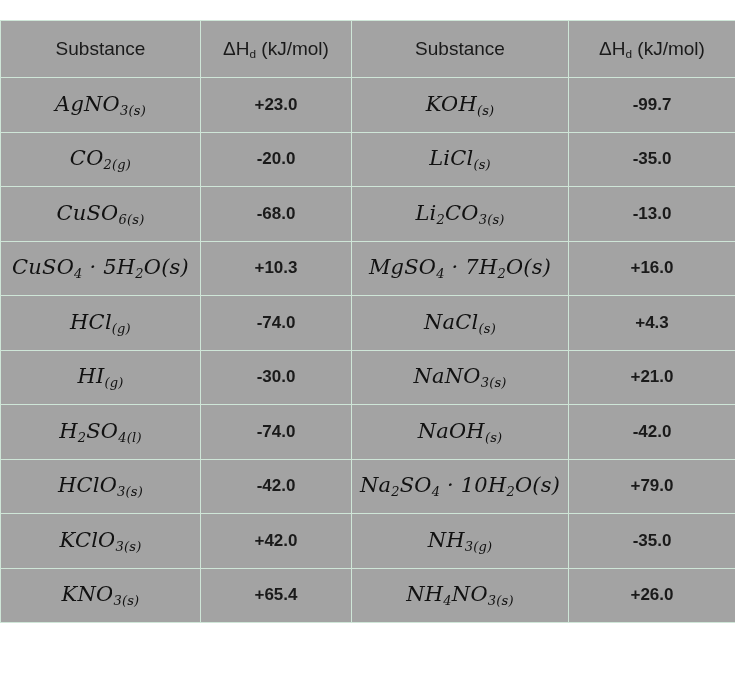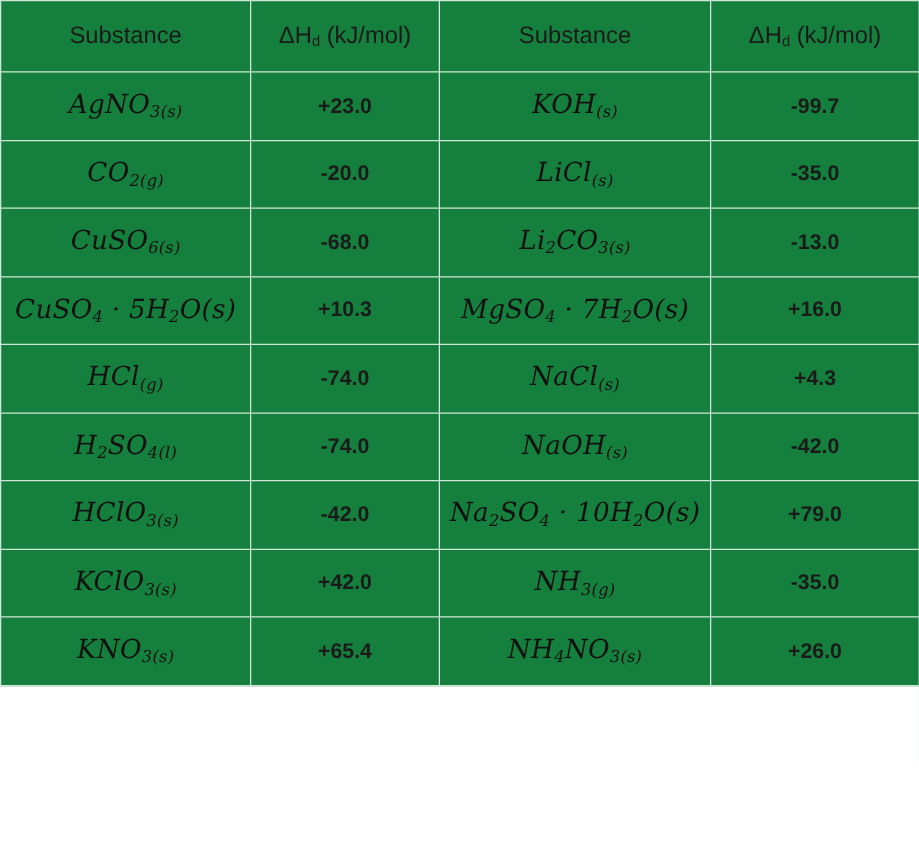--- a/index.html
+++ b/index.html
@@ -18,21 +18,22 @@
     width: 735px;
     height: 683px;
     position: relative;
     background: #ffffff;
     box-sizing: border-box;
   }
   table.enthalpy-table {
     border-collapse: collapse;
     width: 735px;
     table-layout: fixed;
-    background: #15803d;
+    background: #a3a3a3;
+    margin-top: 20px;
   }
   table.enthalpy-table col.c-sub { width: 200px; }
   table.enthalpy-table col.c-val { width: 151px; }
   table.enthalpy-table col.c-sub2 { width: 217px; }
   table.enthalpy-table col.c-val2 { width: 167px; }
 
   table.enthalpy-table th,
   table.enthalpy-table td {
     border: 1px solid #cfe6d8;
     padding: 0;
@@ -127,20 +128,26 @@
           <td><span class="formula">MgSO<sub>4</sub> · 7H<sub>2</sub>O(s)</span></td>
           <td><span class="value">+16.0</span></td>
         </tr>
         <tr>
           <td><span class="formula">HCl<sub>(g)</sub></span></td>
           <td><span class="value">-74.0</span></td>
           <td><span class="formula">NaCl<sub>(s)</sub></span></td>
           <td><span class="value">+4.3</span></td>
         </tr>
         <tr>
+          <td><span class="formula">HI<sub>(g)</sub></span></td>
+          <td><span class="value">-30.0</span></td>
+          <td><span class="formula">NaNO<sub>3(s)</sub></span></td>
+          <td><span class="value">+21.0</span></td>
+        </tr>
+        <tr>
           <td><span class="formula">H<sub>2</sub>SO<sub>4(l)</sub></span></td>
           <td><span class="value">-74.0</span></td>
           <td><span class="formula">NaOH<sub>(s)</sub></span></td>
           <td><span class="value">-42.0</span></td>
         </tr>
         <tr>
           <td><span class="formula">HClO<sub>3(s)</sub></span></td>
           <td><span class="value">-42.0</span></td>
           <td><span class="formula">Na<sub>2</sub>SO<sub>4</sub> · 10H<sub>2</sub>O(s)</span></td>
           <td><span class="value">+79.0</span></td>

